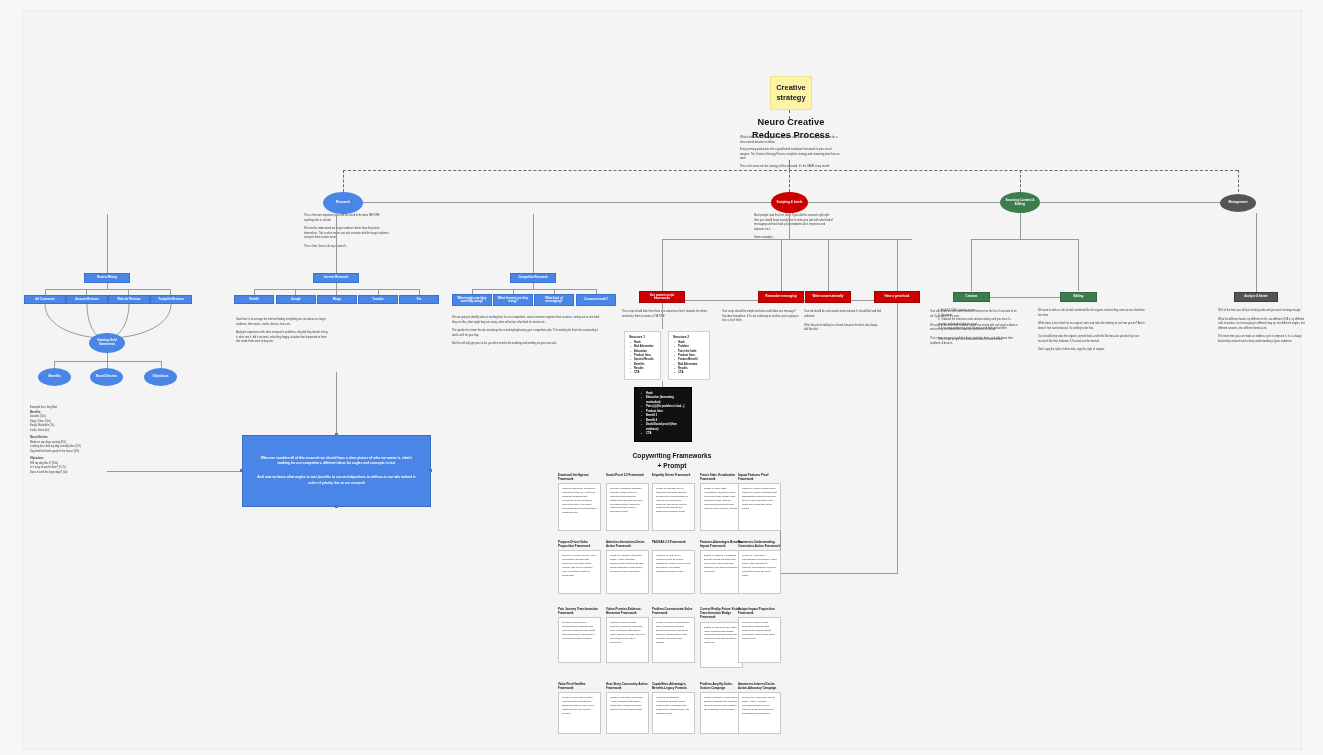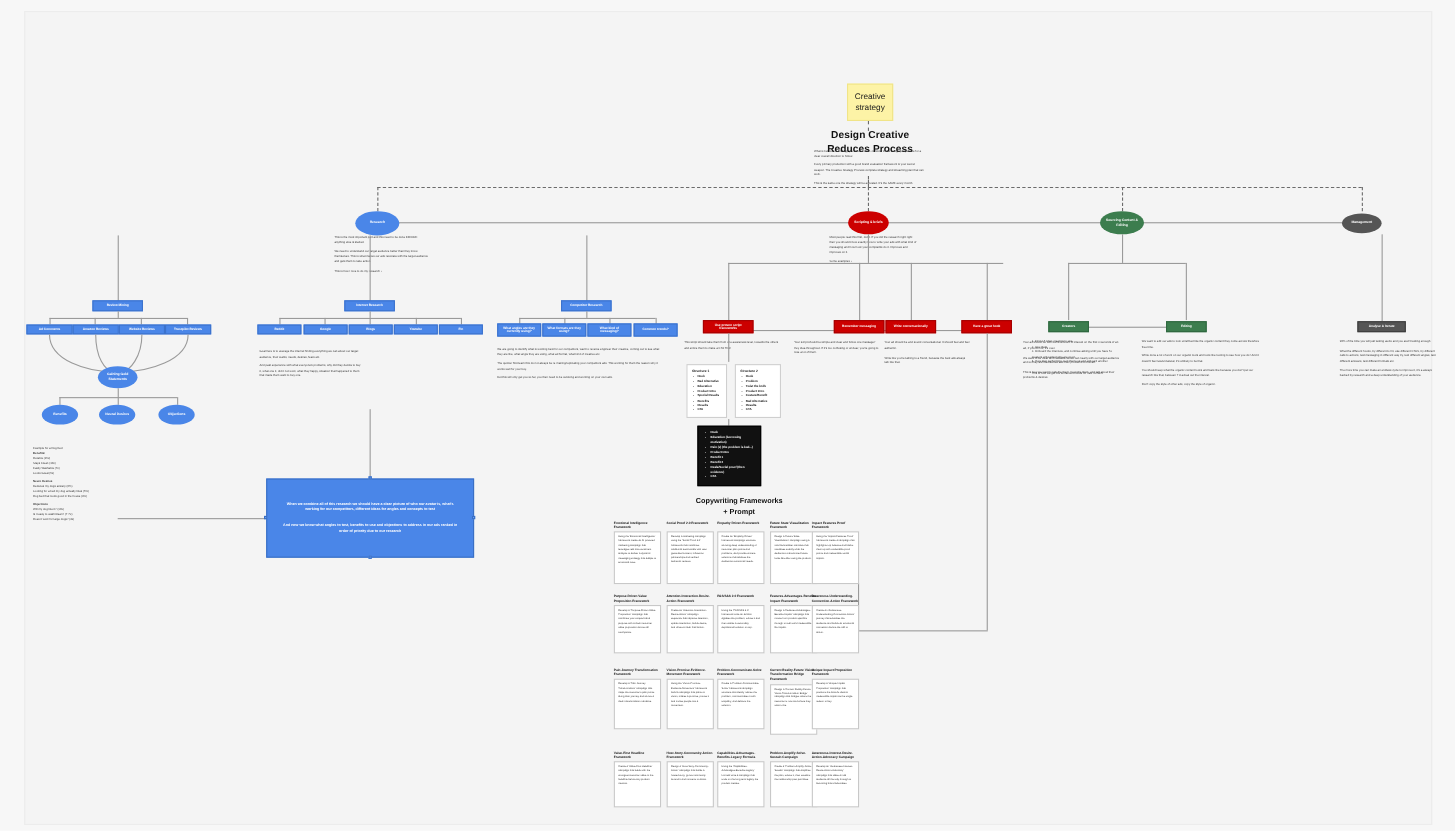--- a/index.html
+++ b/index.html
@@ -13,21 +13,21 @@
   }
   #canvas { position:absolute; inset:0; background:#f7f7f7; }
   #frame { position:absolute; left:22px; top:10px; width:1280px; height:740px; background:#f4f4f4; border:1px solid #ececec; }
 
   .abs { position:absolute; }
 
   
   .sticky {
     background:#fdf3a6; border:1px solid #f0e488;
     display:flex; align-items:center; justify-content:center;
-    text-align:center; font-weight:normal; font-size:7.5px; color:#1a1a1a;
+    text-align:center; font-weight:bold; font-size:7.5px; color:#1a1a1a;
     line-height:1.35; padding:3px;
   }
 
   
   .bigtitle { font-weight:bold; font-size:9.2px; color:#111; text-align:center; line-height:1.45; letter-spacing:.1px; }
   .microtext { font-size:2.6px; color:#3a3a3a; line-height:1.75; text-align:left; }
 
   
   .ell {
     border-radius:50%;
@@ -91,21 +91,21 @@
 </style>
 </head>
 <body>
 
 <div id="canvas">
   <div id="frame"></div>
 
   <div class="abs sticky" style="left:770px; top:76px; width:42px; height:34px;">Creative strategy</div>
 
   <div class="abs bigtitle" style="left:726px; top:116px; width:130px;">
-    <div>Design Creative</div>
+    <div>Neuro Creative</div>
     <div>Reduces Process</div>
   </div>
   <div class="abs microtext" style="left:740px; top:136px; width:100px;">
     <div style="margin-bottom:3px;">What is below is a strategy you should 100% consider in the design perspective for a clear overall direction to follow.</div>
     <div style="margin-bottom:3px;">Every primary production with a good brand evaluation framework is your secret weapon. The Creative Strategy Process complete strategy and streaming plan that can work.</div>
     <div>This is the same one the strategy will be activated. It's the SAME every month.</div>
   </div>
 
   <div class="abs ln dash-v" style="left:789px; top:110px; height:9px;"></div>
   <div class="abs ln dash-v" style="left:789px; top:160px; height:10px;"></div>

